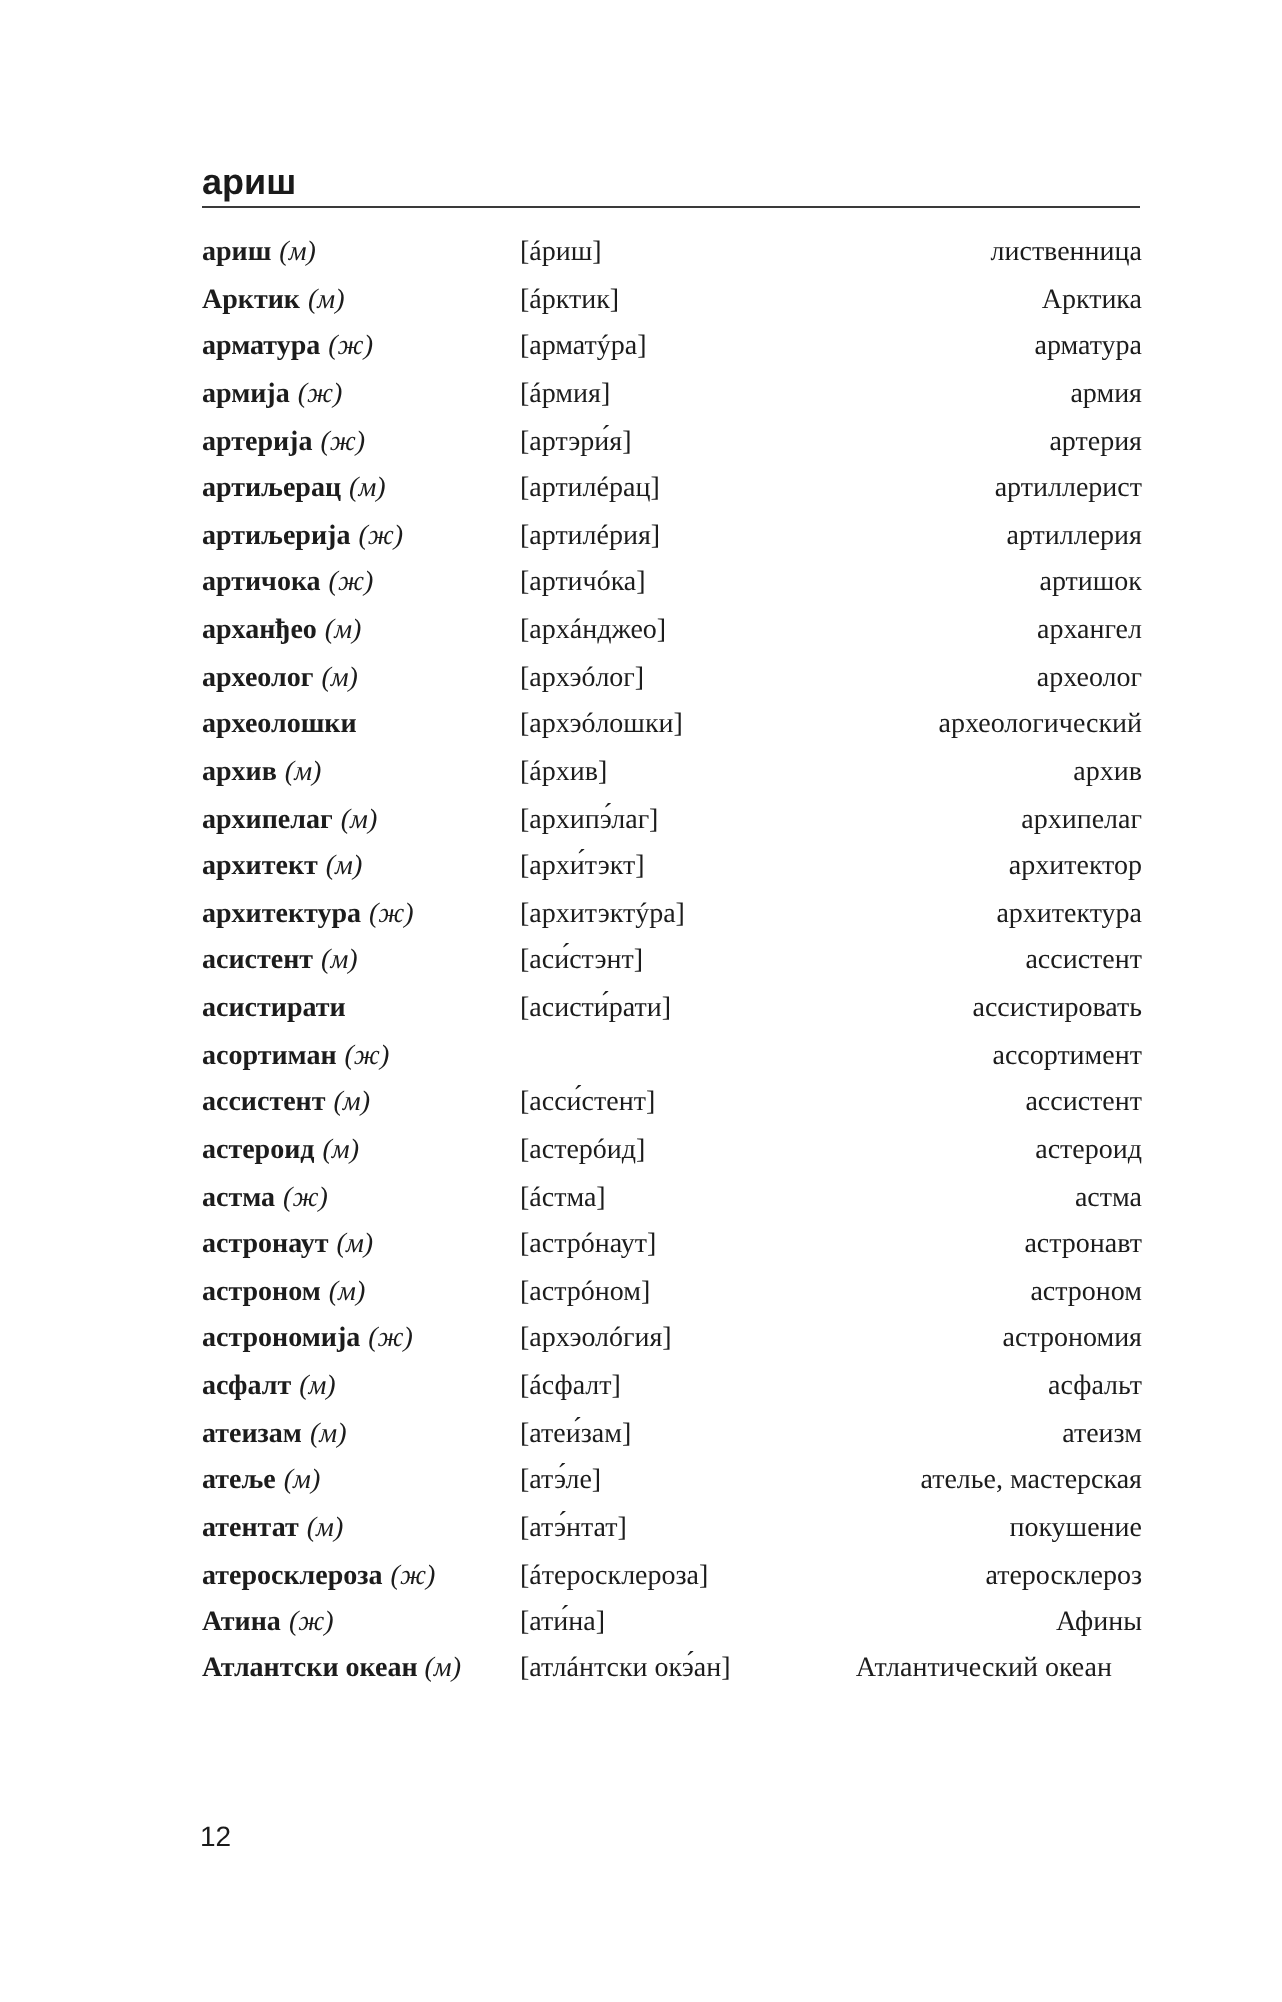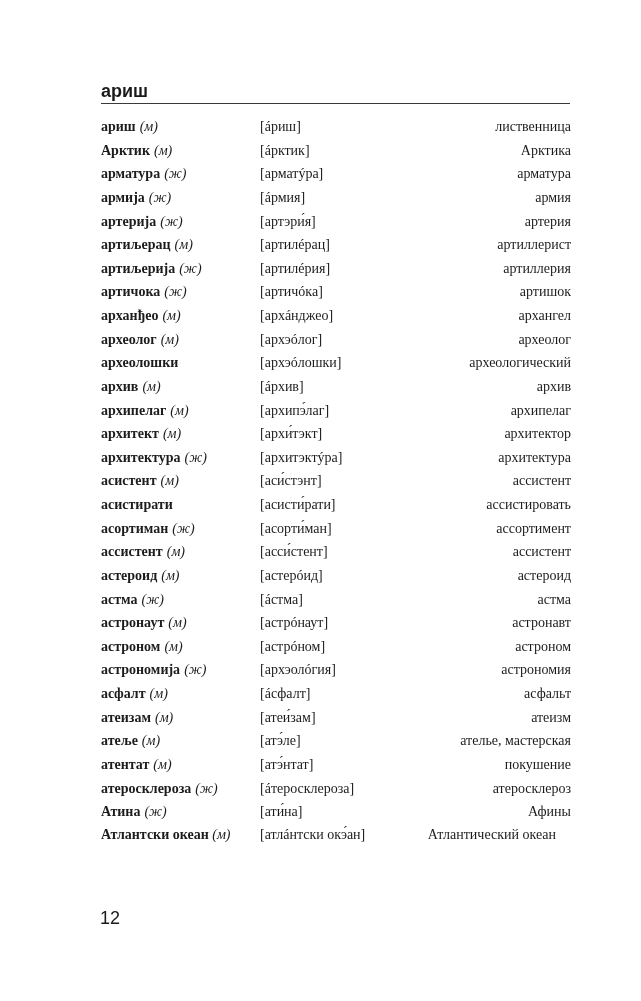--- a/index.html
+++ b/index.html
@@ -73,21 +73,21 @@
     .col-trans {
       flex: 1;
       white-space: normal;
       text-align: right;
     }
     .page-number {
       position: absolute;
       left: 100px;
       top: 908px;
       font-family: "Liberation Sans", sans-serif;
-      font-size: 18px;
+      font-size: 14px;
       line-height: 20px;
       color: #1a1a1a;
     }
   </style>
 </head>
 <body>
 
 <div class="running-head">ариш</div>
 <div class="head-rule"></div>
 
@@ -172,21 +172,20 @@
     <span class="col-pron">[аси́стэнт]</span>
     <span class="col-trans">ассистент</span>
   </li>
   <li class="entry">
     <span class="col-word"><span class="lemma">асистирати</span><span class="gender"></span></span>
     <span class="col-pron">[асисти́рати]</span>
     <span class="col-trans">ассистировать</span>
   </li>
   <li class="entry">
     <span class="col-word"><span class="lemma">асортиман</span><span class="gender">(ж)</span></span>
-    <span class="col-pron">[асорти́ман]</span>
     <span class="col-trans">ассортимент</span>
   </li>
   <li class="entry">
     <span class="col-word"><span class="lemma">ассистент</span><span class="gender">(м)</span></span>
     <span class="col-pron">[асси́стент]</span>
     <span class="col-trans">ассистент</span>
   </li>
   <li class="entry">
     <span class="col-word"><span class="lemma">астероид</span><span class="gender">(м)</span></span>
     <span class="col-pron">[астерóид]</span>

